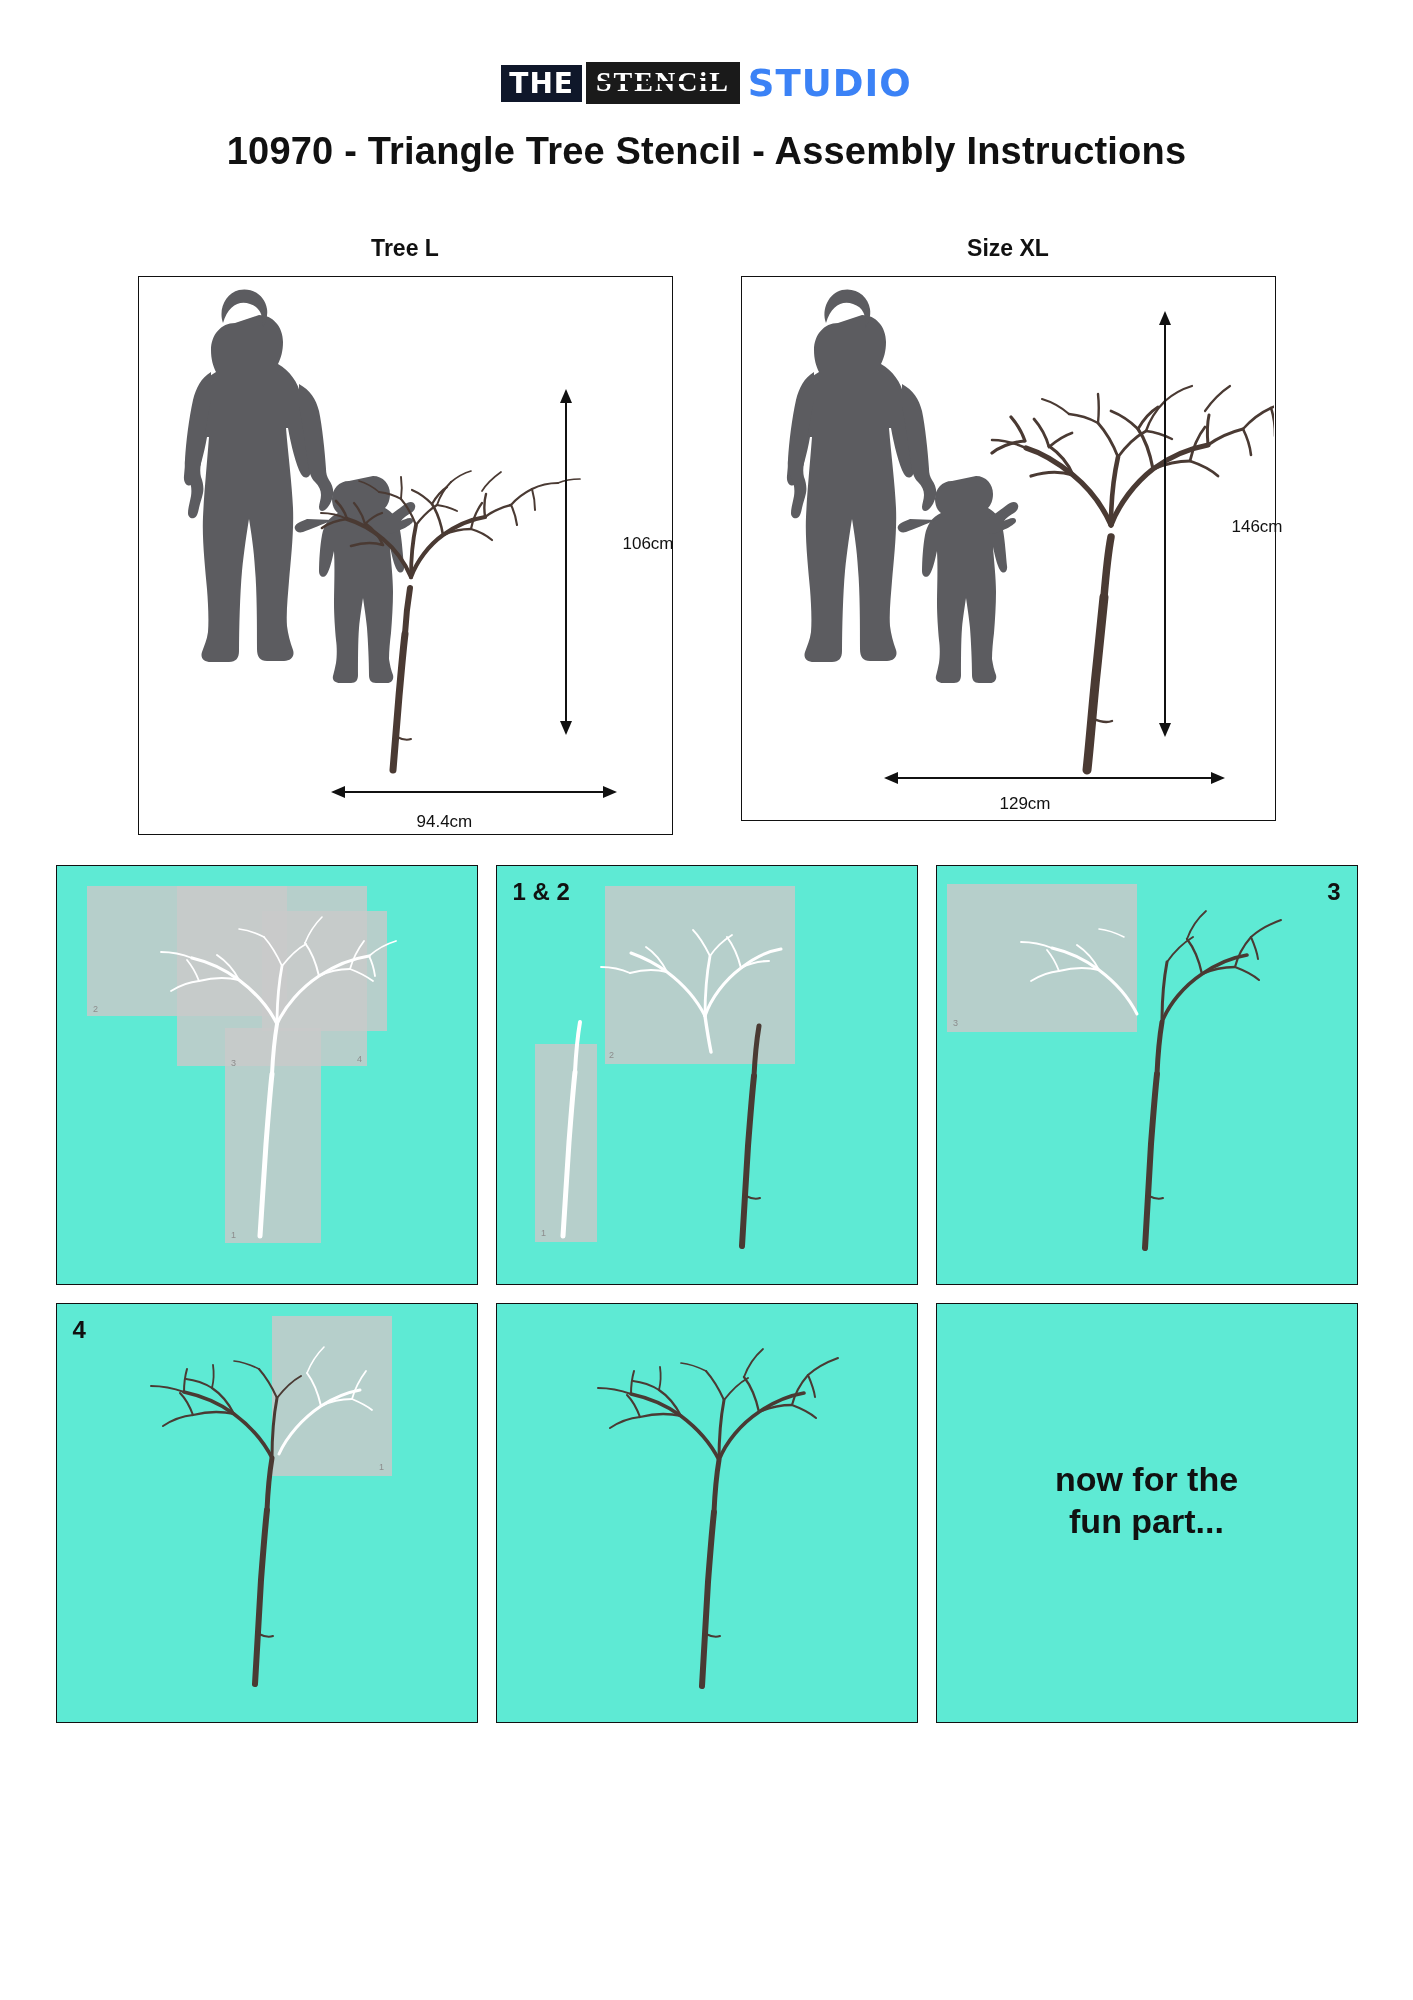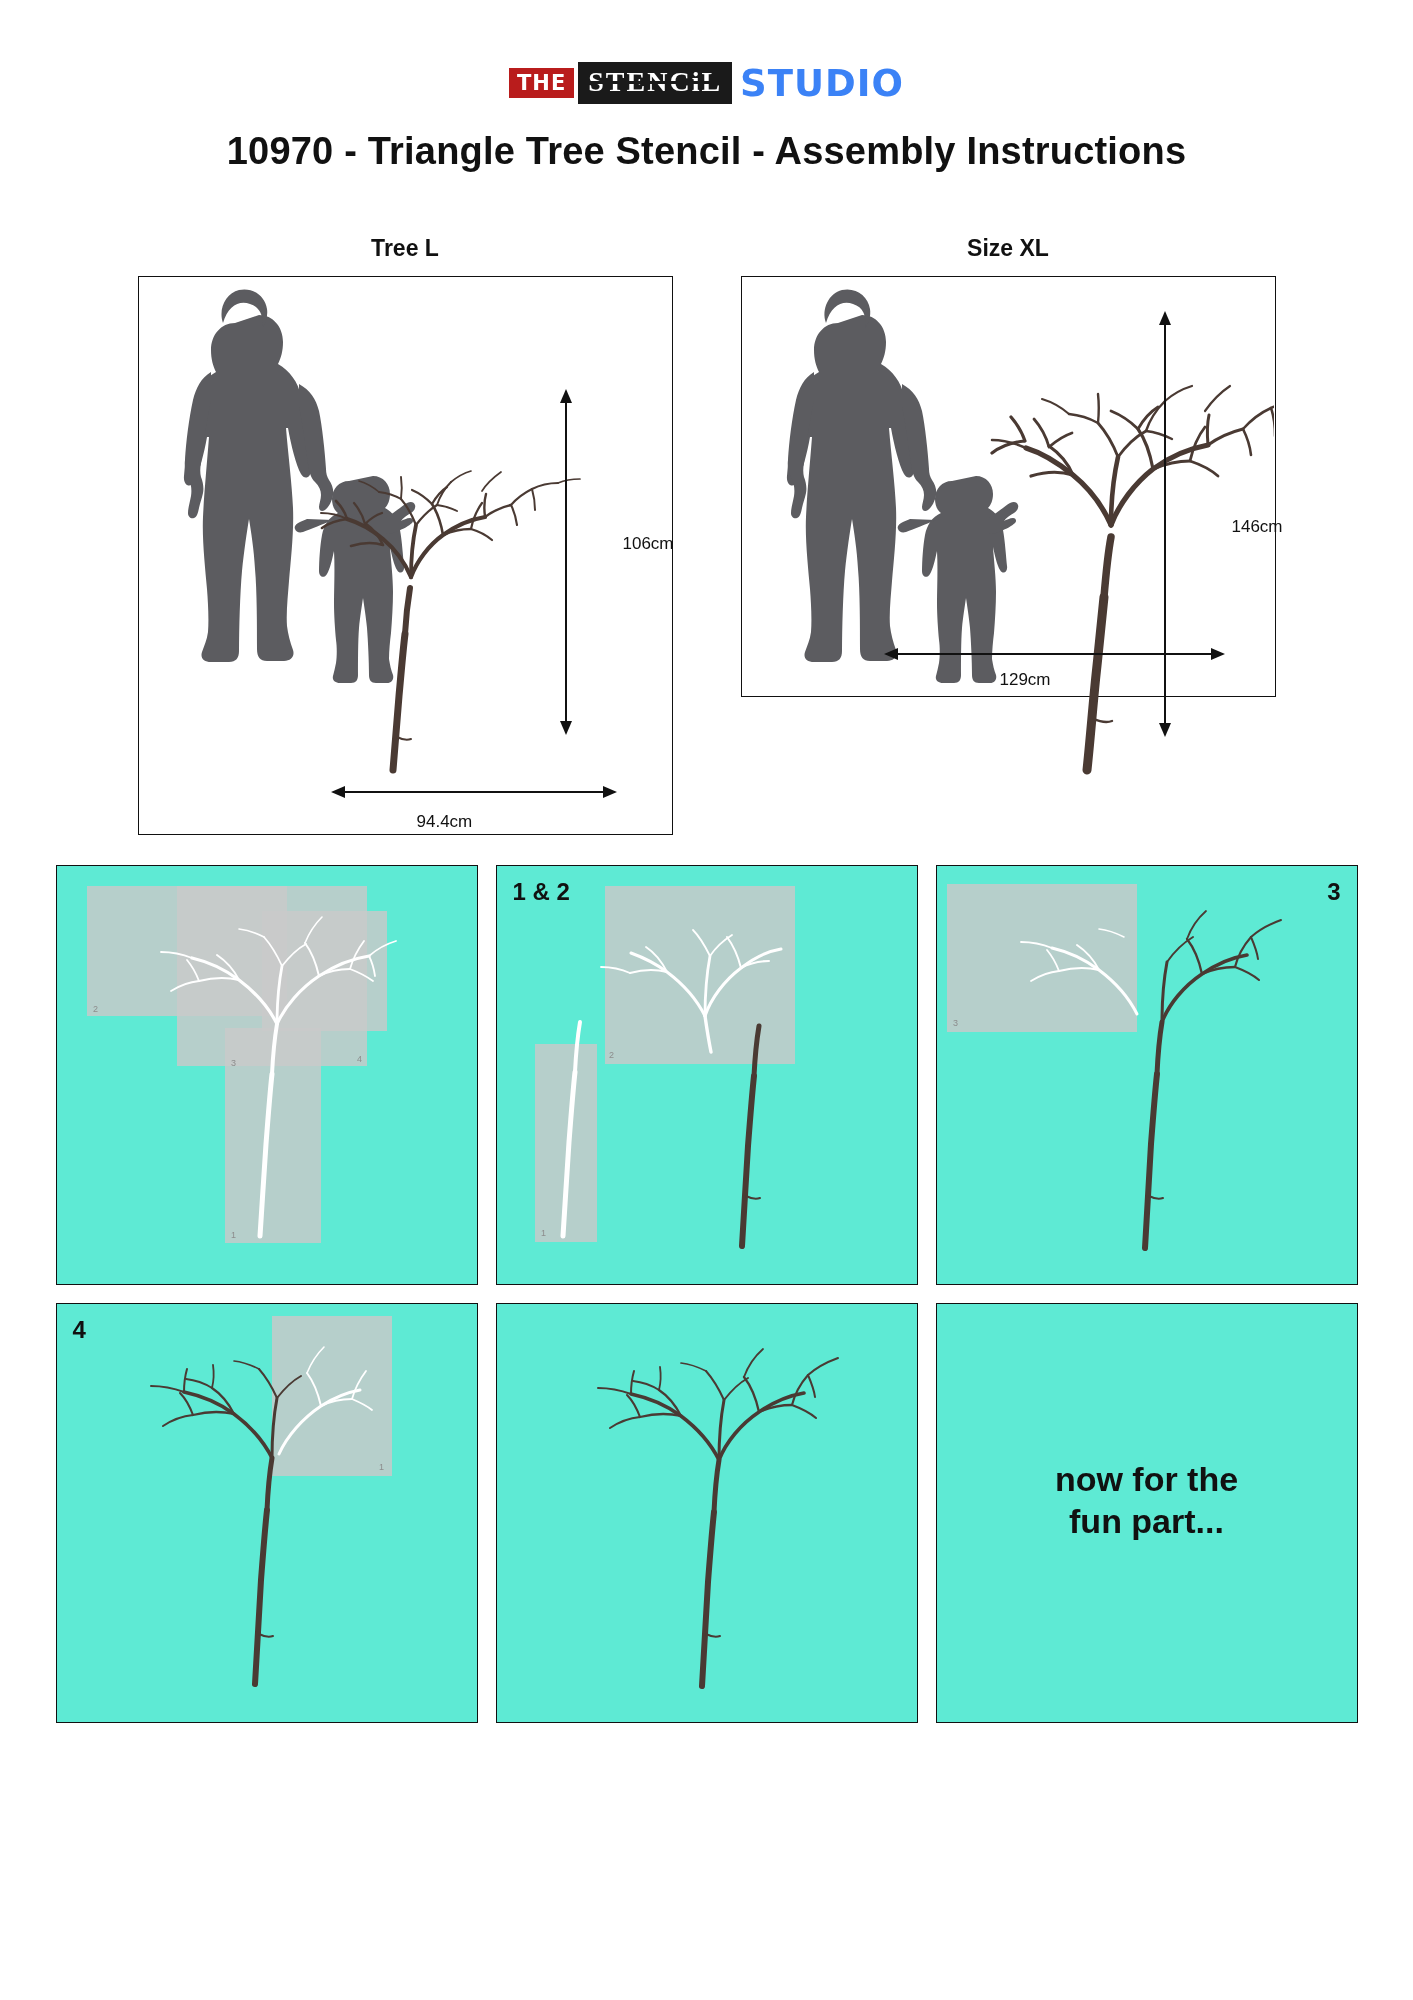--- a/index.html
+++ b/index.html
@@ -24,25 +24,25 @@
     align-items: center;
     padding-top: 62px;
   }
   .logo {
     display: flex;
     align-items: center;
     gap: 0;
     transform: skewX(0deg);
   }
   .logo-the {
-    background: #b91c1c;
+    background: #0f172a;
     color: #ffffff;
     font-family: "DejaVu Sans", sans-serif;
     font-weight: bold;
-    font-size: 21px;
+    font-size: 28px;
     letter-spacing: 1px;
     padding: 5px 8px 4px 8px;
     line-height: 1;
     margin-right: 4px;
     text-align: right;
   }
   .logo-stencil {
     background: #1a1a1a;
     color: #ffffff;
     font-family: Liberation Serif, serif;
@@ -99,21 +99,21 @@
     margin-bottom: 14px;
     color: #111;
   }
   .size-panel {
     position: relative;
     border: 1.5px solid #111;
     height: 559px;
     box-sizing: border-box;
     background: #fff;
   }
-  .size-panel.xl { height: 421px; }
+  .size-panel.xl { height: 545px; }
 
   .dim-text {
     position: absolute;
     font-size: 17px;
     color: #111;
     white-space: nowrap;
   }
 
   
   .steps {

